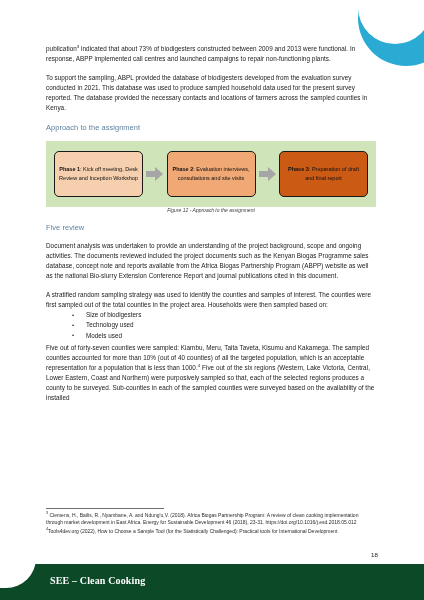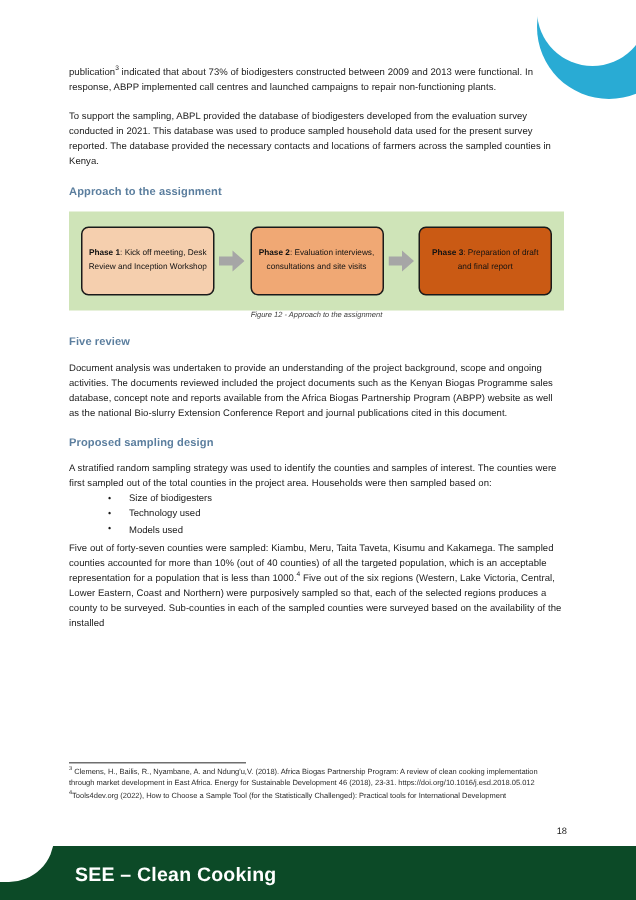--- a/index.html
+++ b/index.html
@@ -65,21 +65,21 @@
   p.body-text.tight { margin-bottom: 0; }
 
   sup.fn {
     font-size: 4.4px;
     vertical-align: super;
     line-height: 0;
   }
 
   h2.section-heading {
     font-size: 7.4px;
-    font-weight: 700;
+    font-weight: 400;
     color: #5b7e9e;
     margin: 0 0 9px 0;
     letter-spacing: 0.08px;
   }
 
   
   .figure-wrap {
     margin: 0 0 4px 0;
   }
   .diagram {
@@ -199,24 +199,25 @@
     top: -24px;
     width: 62px;
     height: 48px;
     background: #ffffff;
     border-bottom-right-radius: 30px;
   }
   #footer-title {
     position: absolute;
     left: 50px;
     top: 11px;
-    font-size: 13px;
+    font-size: 10px;
     font-weight: bold;
     color: #ffffff;
     letter-spacing: 0.15px;
+    font-family: Liberation Serif, serif;
   }
 </style>
 </head>
 <body>
 
 <div id="corner-decoration"></div>
 <div id="corner-decoration-inner"></div>
 
 <div id="page">
 
@@ -251,21 +252,20 @@
           <div><b>Phase 3</b><span>: Preparation of draft and final report</span></div>
         </div>
 
       </div>
       <div class="figure-caption">Figure 12 - Approach to the assignment</div>
     </div>
 
     <h2 class="section-heading">Five review</h2>
     <p class="body-text">Document analysis was undertaken to provide an understanding of the project background, scope and ongoing activities. The documents reviewed included the project documents such as the Kenyan Biogas Programme sales database, concept note and reports available from the Africa Biogas Partnership Program (ABPP) website as well as the national Bio-slurry Extension Conference Report and journal publications cited in this document.</p>
 
-    <h2 class="section-heading">Proposed sampling design</h2>
     <p class="body-text tight">A stratified random sampling strategy was used to identify the counties and samples of interest. The counties were first sampled out of the total counties in the project area. Households were then sampled based on:</p>
 
     <ul class="bullets">
       <li>Size of biodigesters</li>
       <li>Technology used</li>
       <li>Models used</li>
     </ul>
 
     <p class="body-text"><span>Five out of forty-seven counties were sampled: Kiambu, Meru, Taita Taveta, Kisumu and Kakamega. The sampled counties accounted for more than 10% (out of 40 counties) of all the targeted population, which is an acceptable representation for a population that is less than 1000.</span><sup class="fn">4</sup><span> Five out of the six regions (Western, Lake Victoria, Central, Lower Eastern, Coast and Northern) were purposively sampled so that, each of the selected regions produces a county to be surveyed. Sub-counties in each of the sampled counties were surveyed based on the availability of the installed</span></p>
 

